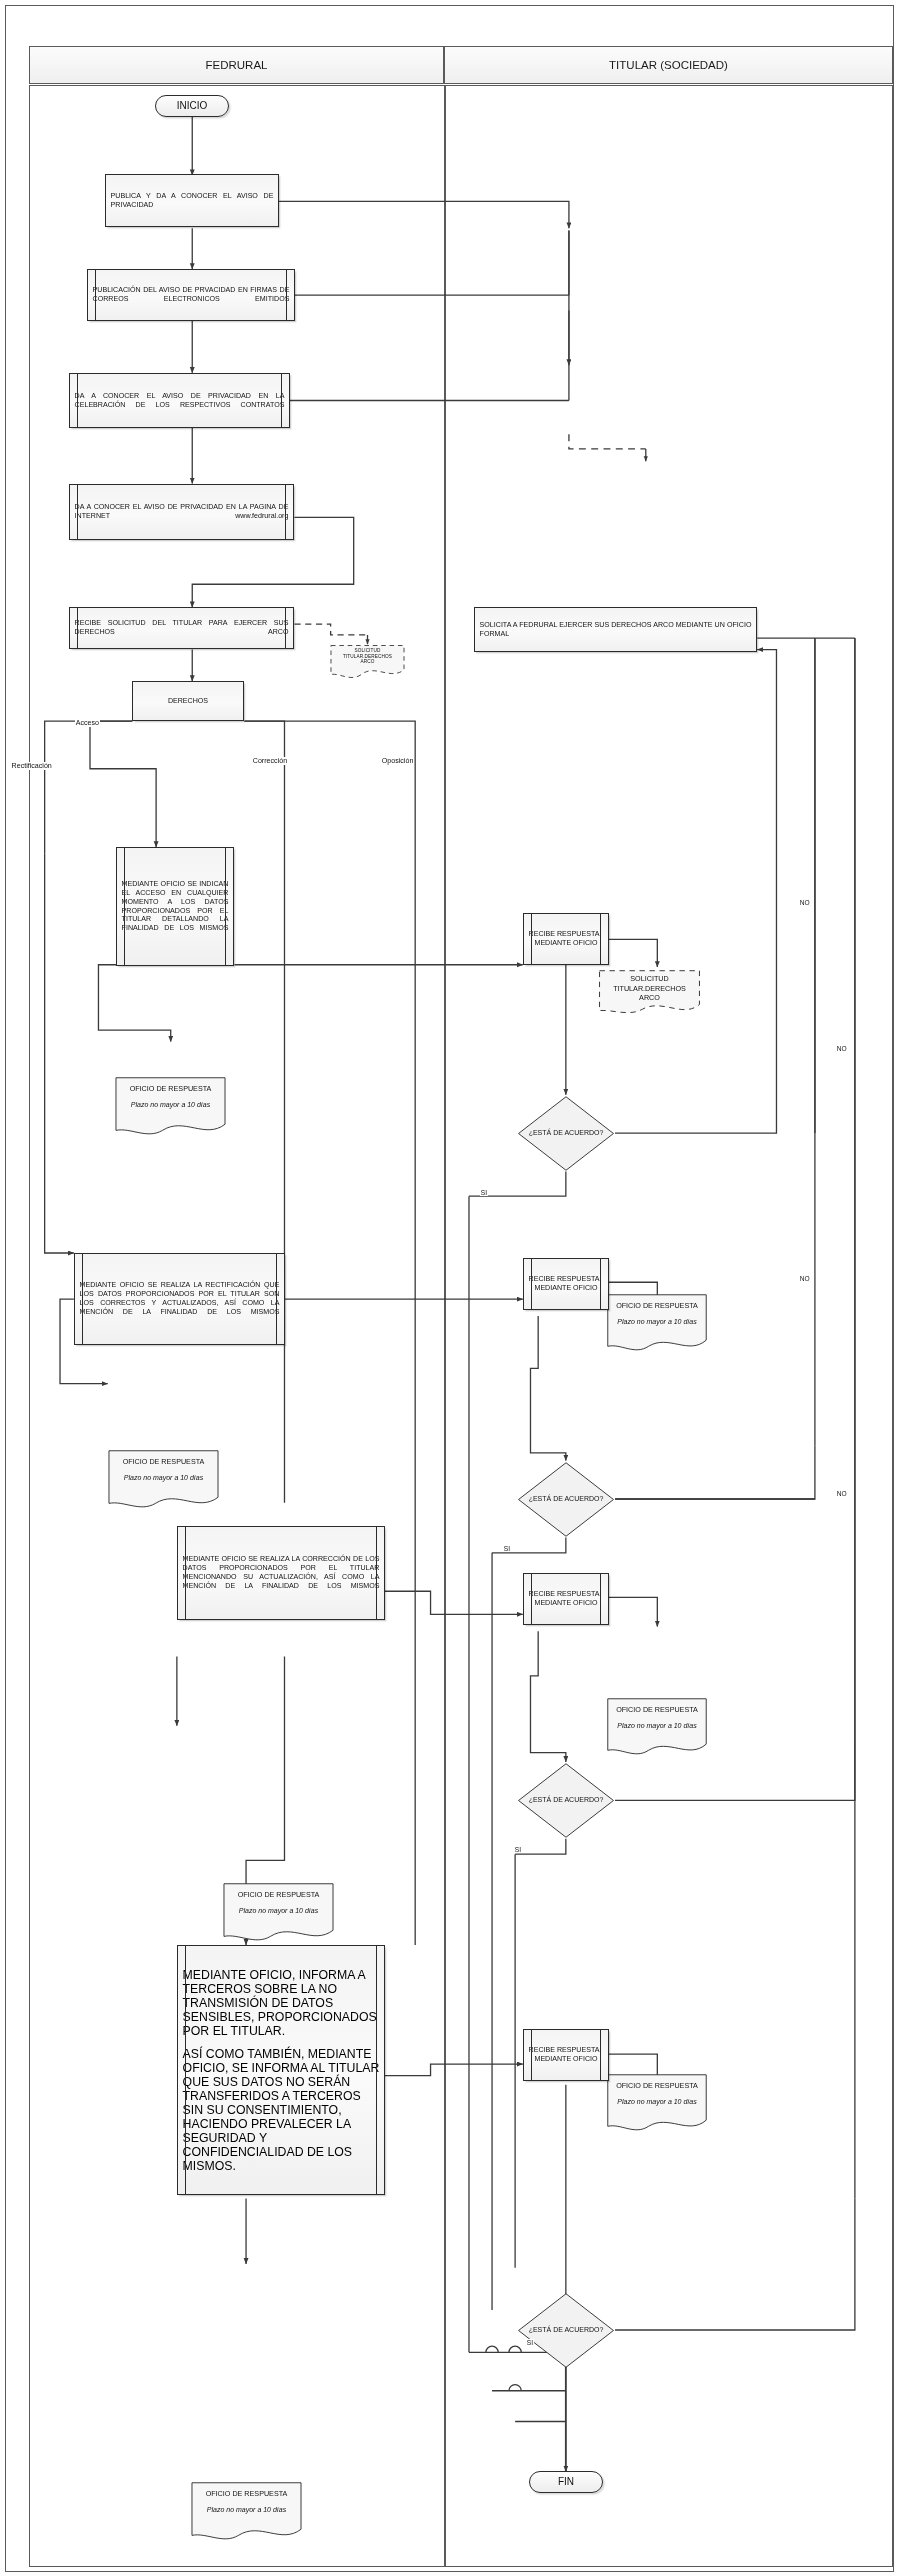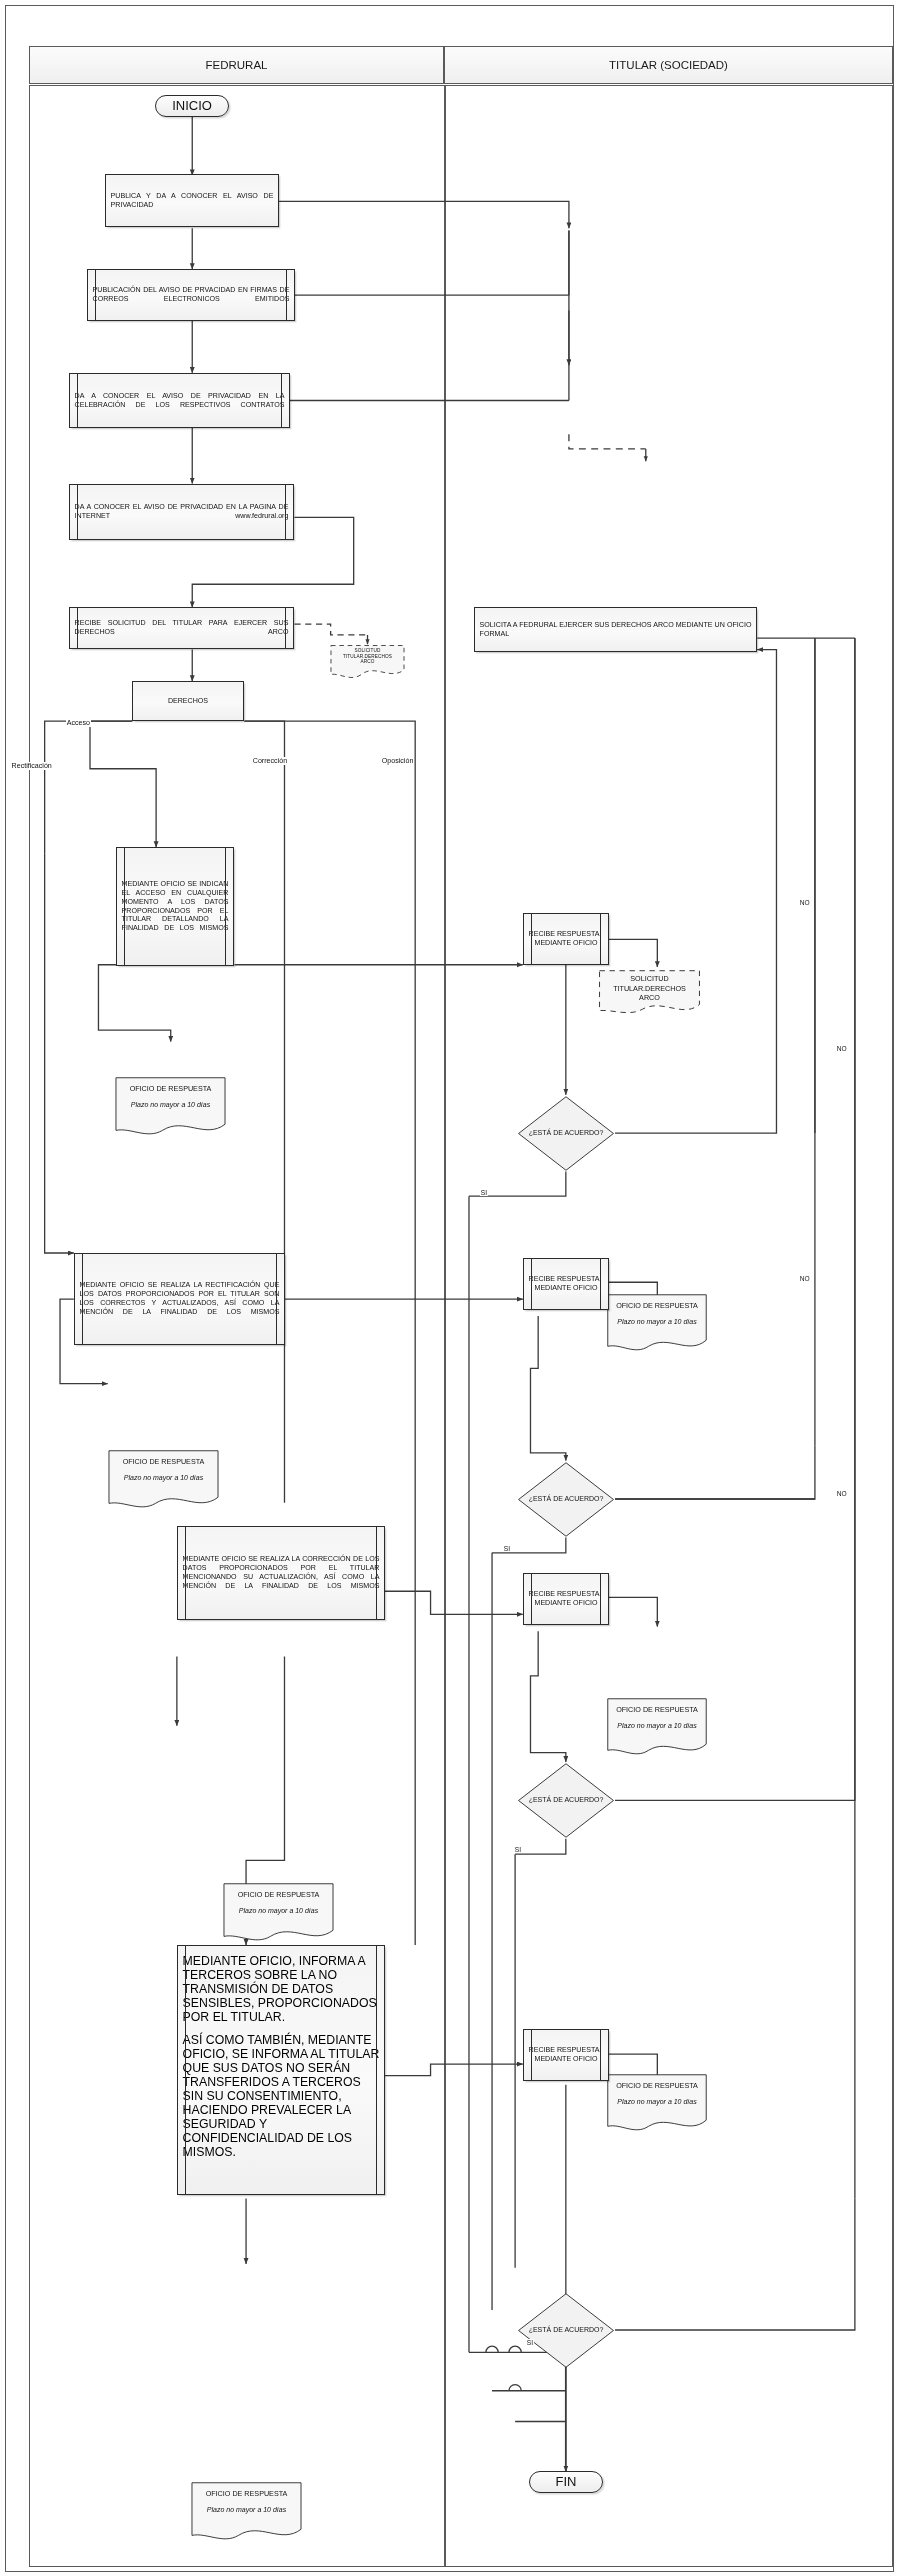--- a/index.html
+++ b/index.html
@@ -49,21 +49,21 @@
   
   .proc.pp::before,.proc.pp::after{content:"";position:absolute;top:0;bottom:0;width:0.8px;background:#2b2b2b;}
   .proc.pp::before{left:7px;}
   .proc.pp::after{right:7px;}
 
   .terminator{
     background:linear-gradient(180deg,#fdfdfd 0%,#ededed 100%);
     border:0.8px solid #2b2b2b;border-radius:768px;
     box-shadow:1.5px 1.5px 1.5px rgba(0,0,0,.16);
     display:flex;align-items:center;justify-content:center;
-    font-size:13px;color:#111;
+    font-size:10px;color:#111;
   }
 
   .decision{display:flex;align-items:center;justify-content:center;}
   .decision .dlabel{position:relative;z-index:2;font-size:7px;line-height:8.5px;text-align:center;color:#111;}
   .decision .dshape{position:absolute;inset:0;}
 
   .docshape{position:relative;}
   .docshape .dtext{position:absolute;left:0;right:0;top:0;padding:7px 6.1px 0 6.1px;
      text-align:center;font-size:7.2px;line-height:9.4px;color:#111;}
   .docshape .dtext .sub{display:block;margin-top:7px;font-style:italic;font-size:7px;line-height:9px;}
@@ -237,21 +237,21 @@
     <svg viewBox="0 0 100 46" width="77" height="35" style="position:absolute;inset:0;">
       <path d="M2,2 H98 V34 C80,48 60,26 42,40 C28,50 14,38 2,40 Z" fill="#f7f7f7" stroke="#3a3a3a" stroke-width="1.2" stroke-dasharray="6 5"></path>
     </svg>
     <div class="dtext" style="padding-top:3.8px;">
       <div class="tiny">SOLICITUD</div>
       <div class="tiny">TITULAR.DERECHOS</div>
       <div class="tiny">ARCO</div>
     </div>
   </div>
 
-  <div class="edgelabel" style="left:66px;top:719px;">Acceso</div>
+  <div class="edgelabel" style="left:75px;top:719px;">Acceso</div>
   <div class="edgelabel" style="left:10.8px;top:762px;">Rectificación</div>
   <div class="edgelabel" style="left:252px;top:757px;">Corrección</div>
   <div class="edgelabel" style="left:381px;top:757px;">Oposición</div>
 
   <div class="node proc pp" style="left:116px;top:847px;width:118px;height:119px;">
     <div class="txt">MEDIANTE OFICIO SE INDICAN EL ACCESO EN CUALQUIER MOMENTO A LOS DATOS PROPORCIONADOS POR EL TITULAR DETALLANDO LA FINALIDAD DE LOS MISMOS</div>
   </div>
 
   <div class="node docshape" style="left:115px;top:1042px;width:111px;height:61px;">
     <svg viewBox="0 0 145 80" width="111" height="61" style="position:absolute;inset:0;">
@@ -286,21 +286,21 @@
       <path d="M1,1 H144 V62 C118,82 90,52 62,70 C42,82 20,66 1,70 Z" fill="#f7f7f7" stroke="#2b2b2b" stroke-width="1.2"></path>
     </svg>
     <div class="dtext">
       <span>OFICIO DE RESPUESTA</span>
       <span class="sub">Plazo no mayor a 10 días</span>
     </div>
   </div>
 
   <div class="node proc pp" style="left:177px;top:1945px;width:208px;height:250px;align-items:flex-start;">
     <div style="width:100%;padding:7.7px 4.6px 0 4.6px;">
-      <div class="txt" style="padding:0;">MEDIANTE OFICIO, INFORMA A TERCEROS SOBRE LA NO TRANSMISIÓN DE DATOS SENSIBLES, PROPORCIONADOS POR EL TITULAR.</div>
+      <div class="txt" style="padding:0;margin-top:14px;">MEDIANTE OFICIO, INFORMA A TERCEROS SOBRE LA NO TRANSMISIÓN DE DATOS SENSIBLES, PROPORCIONADOS POR EL TITULAR.</div>
       <div style="height:9.2px;"></div>
       <div class="txt" style="padding:0;">ASÍ COMO TAMBIÉN, MEDIANTE OFICIO, SE INFORMA AL TITULAR QUE SUS DATOS NO SERÁN TRANSFERIDOS A TERCEROS SIN SU CONSENTIMIENTO, HACIENDO PREVALECER LA SEGURIDAD Y CONFIDENCIALIDAD DE LOS MISMOS.</div>
     </div>
   </div>
 
   <div class="node docshape" style="left:191px;top:2264px;width:111px;height:61px;">
     <svg viewBox="0 0 145 80" width="111" height="61" style="position:absolute;inset:0;">
       <path d="M1,1 H144 V62 C118,82 90,52 62,70 C42,82 20,66 1,70 Z" fill="#f7f7f7" stroke="#2b2b2b" stroke-width="1.2"></path>
     </svg>
     <div class="dtext">

